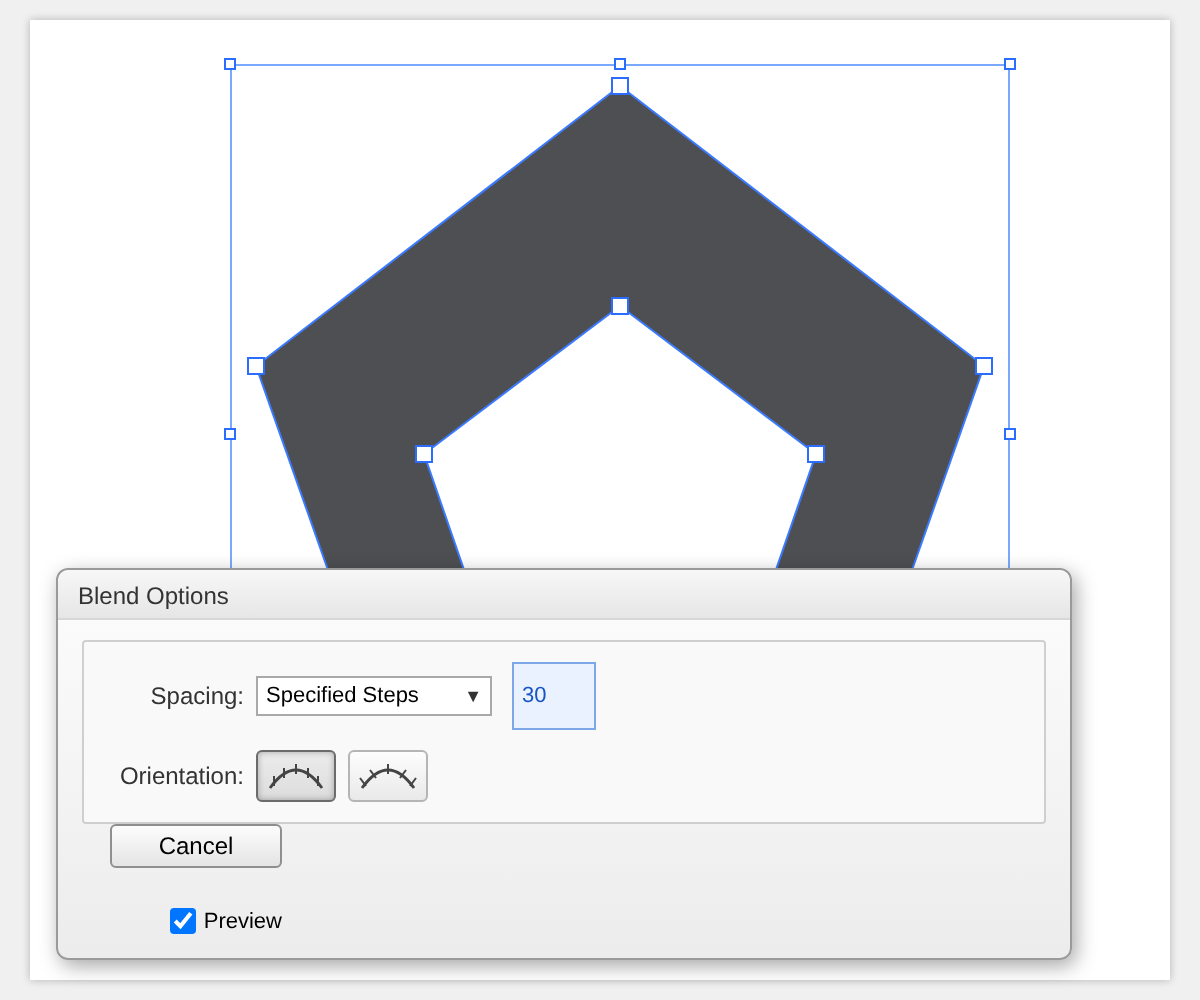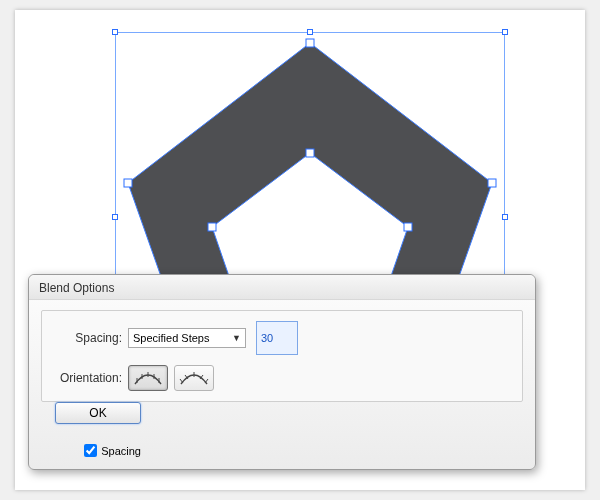--- a/index.html
+++ b/index.html
@@ -46,21 +46,21 @@
   .h.tl{left:-4px;top:-4px} .h.tr{right:-4px;top:-4px}
   .h.bl{left:-4px;bottom:-4px} .h.br{right:-4px;bottom:-4px}
   .h.tm{left:50%;top:-4px;margin-left:-3px}
   .h.bm{left:50%;bottom:-4px;margin-left:-3px}
   .h.ml{left:-4px;top:50%;margin-top:-3px}
   .h.mr{right:-4px;top:50%;margin-top:-3px}
 
   
   .dialog {
     position:absolute;
-    left:28px; bottom:30px;
+    left:28px; bottom:20px;
     width:508px;
     background:linear-gradient(#fdfdfd,#ececec);
     border:1px solid #9a9a9a;
     border-radius:6px;
     box-shadow:2px 3px 10px rgba(0,0,0,0.35);
   }
   .titlebar {
     padding:6px 10px 4px 10px;
     font-size:12px;
     color:#333;
@@ -221,20 +221,20 @@
             <line x1="4" y1="13" x2="1" y2="9" stroke="#444"></line>
             <line x1="9" y1="9" x2="6" y2="5" stroke="#444"></line>
             <line x1="15" y1="7" x2="15" y2="2" stroke="#444"></line>
             <line x1="21" y1="9" x2="24" y2="5" stroke="#444"></line>
             <line x1="26" y1="13" x2="29" y2="9" stroke="#444"></line>
           </svg>
         </div>
       </div>
     </div>
     <div class="buttons">
-      <button class="btn primary">OK</button>
+      <button class="btn">Cancel</button>
       <div class="preview-row">
         <input type="checkbox" checked="" style="">
-        <span>Spacing</span>
+        <span>Preview</span>
       </div>
     </div>
   </div>
 </div>
 
 </body></html>

